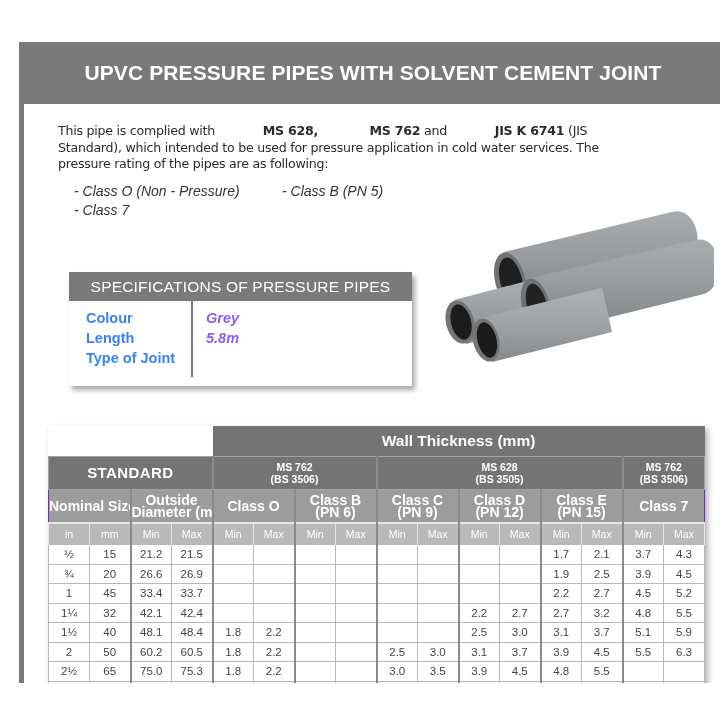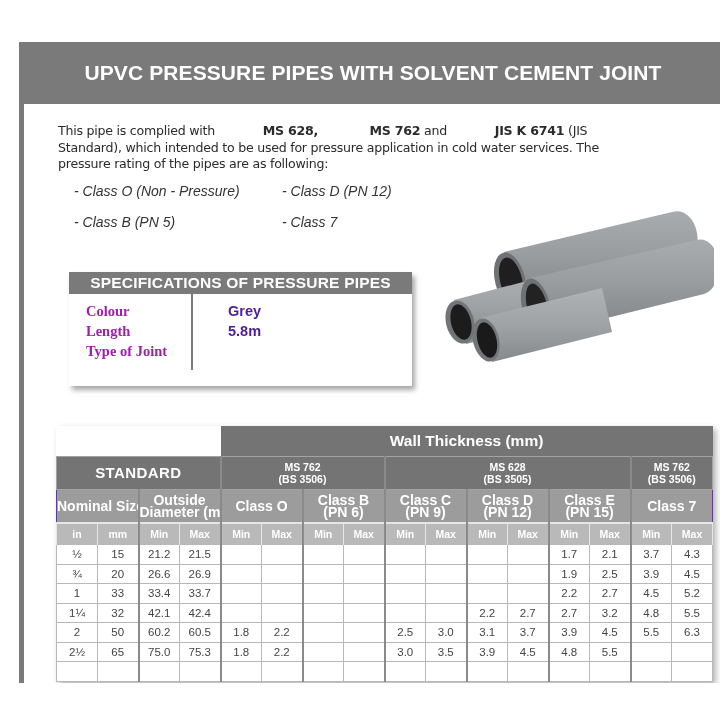--- a/index.html
+++ b/index.html
@@ -22,77 +22,75 @@
       font-family: "Liberation Sans", sans-serif;
     }
     .intro {
       position: absolute; left: 44px; top: 123px; width: 560px;
       font-family: "DejaVu Sans", sans-serif; font-size: 12.6px; line-height: 16.5px; color: #2b2b2b;
       letter-spacing: -0.25px;
     }
     .intro b { font-weight: bold; padding-left: 44px; }
     .classes {
       position: absolute; left: 60px; top: 182px; width: 360px;
-      display: grid; grid-template-columns: 208px 150px; row-gap: 12px;
+      display: grid; grid-template-columns: 208px 150px; row-gap: 0;
       font-style: italic; font-size: 14px; line-height: 18.5px; color: #333;
     }
     .spec-box {
       position: absolute; left: 55px; top: 272px; width: 343px; height: 114px;
       background: #fff; box-shadow: 3px 4px 5px rgba(0,0,0,0.35);
     }
     .spec-head {
-      height: 22px; background: #7a7a7a; color: #fff; font-weight: bold;
+      height: 29px; background: #7a7a7a; color: #fff; font-weight: normal;
       font-size: 15.5px; display: flex; align-items: center; justify-content: center;
       letter-spacing: 0.2px;
     }
     .spec-body { position: relative; height: 76px; }
     .spec-divider {
       position: absolute; left: 122px; top: 0; bottom: 0; width: 2px; background: #7a7a7a;
     }
     .spec-row { position: absolute; left: 0; width: 100%; font-size: 14.5px; font-weight: bold; height: 20px; }
-    .spec-row .lbl { position: absolute; left: 17px; color: #a21caf; font-family: Liberation Serif, serif; }
-    .spec-row .val { position: absolute; left: 137px; color: #4c1d95; margin-left: 22px; }
+    .spec-row .lbl { position: absolute; left: 17px; color: #3b82f6; }
+    .spec-row .val { position: absolute; left: 137px; font-style: italic; color: #8b5cf6; }
 
     .pipes { position: absolute; left: 420px; top: 200px; width: 280px; height: 175px; }
 
     .tbl {
       position: absolute; left: 34px; top: 426px; width: 656px;
       border-collapse: collapse; table-layout: fixed;
       box-shadow: 3px 3px 6px rgba(0,0,0,0.3);
       font-family: "Liberation Sans", sans-serif;
-      margin-left: 8px;
     }
     .tbl td, .tbl th { padding: 0; text-align: center; overflow: hidden; white-space: nowrap; }
     .tbl col { width: 41px; }
     .r-wall th.wall { background: #747474; color: #fff; font-size: 15.5px; font-weight: bold; height: 30px; }
     .r-wall th.blank { background: #fff; }
     .r-std th { background: #747474; color: #fff; height: 32px; border: 1px solid #a3a3a3; font-size: 10.5px; line-height: 12px; font-weight: bold; }
     .r-std th.std { font-size: 15px; letter-spacing: 0.4px; }
     .r-cls th { background: #9c9c9c; color: #fff; height: 32px; border: 1px solid #6d28d9; font-size: 14px; line-height: 12px; font-weight: bold; }
-    .r-mm th { background: #b9b9b9; color: #fff; height: 20px; border-left: 1px solid #e6e6e6; border-right: 1px solid #e6e6e6; border-top: 2px solid #e6e6e6; font-size: 10.5px; font-weight: bold; }
+    .r-mm th { background: #b9b9b9; color: #fff; height: 20px; border-left: 1px solid #e6e6e6; border-right: 1px solid #e6e6e6; border-top: 2px solid #e6e6e6; font-size: 10.5px; font-weight: normal; }
     .tbl td { height: 18.5px; font-size: 11.5px; color: #444; border: 1px solid #b8b8b8; background: #fff; }
     .tbl td.thick-l, .tbl th.thick-l { border-left: 2px solid #8a8a8a; }
     .clip { position: absolute; left: 14px; top: 0; width: 720px; height: 683px; overflow: hidden; }
   </style>
 </head>
 <body>
 
 <div class="clip">
   <div class="frame">
     <div class="main-title">UPVC PRESSURE PIPES WITH SOLVENT CEMENT JOINT</div>
     <div class="frame-inner"></div>
   </div>
 
   <div class="intro">
     <span>This pipe is complied with </span><b>MS 628,</b><span style="white-space:pre">  </span><b>MS 762</b><span> and </span><b>JIS K 6741</b><span> (JIS Standard), which intended to be used for pressure application in cold water services. The pressure rating of the pipes are as following:</span>
   </div>
 
   <div class="classes">
     <div>- Class O (Non - Pressure)</div>
-    <div>- Class D (PN 12)</div>
     <div>- Class B (PN 5)</div>
     <div>- Class 7</div>
   </div>
 
   <div class="spec-box">
     <div class="spec-head">SPECIFICATIONS OF PRESSURE PIPES</div>
     <div class="spec-body">
       <div class="spec-divider"></div>
       <div class="spec-row" style="top:9px">
         <span class="lbl">Colour</span>
@@ -230,21 +228,21 @@
           <td></td>
           <td class="thick-l"></td>
           <td></td>
           <td class="thick-l">1.9</td>
           <td>2.5</td>
           <td class="thick-l">3.9</td>
           <td>4.5</td>
         </tr>
         <tr>
           <td>1</td>
-          <td>33</td>
+          <td>45</td>
           <td class="thick-l">33.4</td>
           <td>33.7</td>
           <td class="thick-l"></td>
           <td></td>
           <td class="thick-l"></td>
           <td></td>
           <td class="thick-l"></td>
           <td></td>
           <td class="thick-l"></td>
           <td></td>
@@ -263,20 +261,38 @@
           <td class="thick-l"></td>
           <td></td>
           <td class="thick-l"></td>
           <td></td>
           <td class="thick-l">2.2</td>
           <td>2.7</td>
           <td class="thick-l">2.7</td>
           <td>3.2</td>
           <td class="thick-l">4.8</td>
           <td>5.5</td>
+        </tr>
+        <tr>
+          <td>1½</td>
+          <td>40</td>
+          <td class="thick-l">48.1</td>
+          <td>48.4</td>
+          <td class="thick-l">1.8</td>
+          <td>2.2</td>
+          <td class="thick-l"></td>
+          <td></td>
+          <td class="thick-l"></td>
+          <td></td>
+          <td class="thick-l">2.5</td>
+          <td>3.0</td>
+          <td class="thick-l">3.1</td>
+          <td>3.7</td>
+          <td class="thick-l">5.1</td>
+          <td>5.9</td>
         </tr>
         <tr>
           <td>2</td>
           <td>50</td>
           <td class="thick-l">60.2</td>
           <td>60.5</td>
           <td class="thick-l">1.8</td>
           <td>2.2</td>
           <td class="thick-l"></td>
           <td></td>

